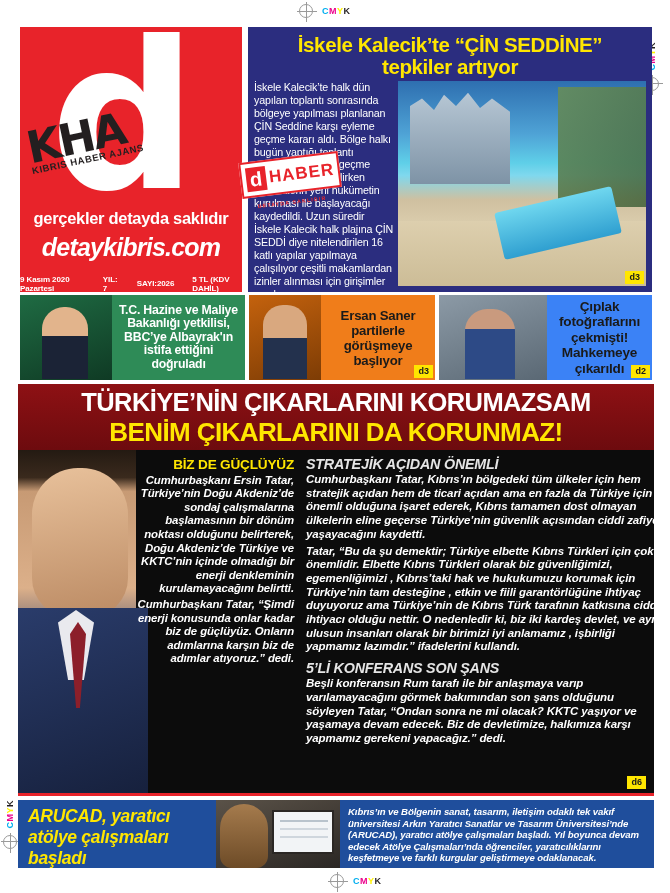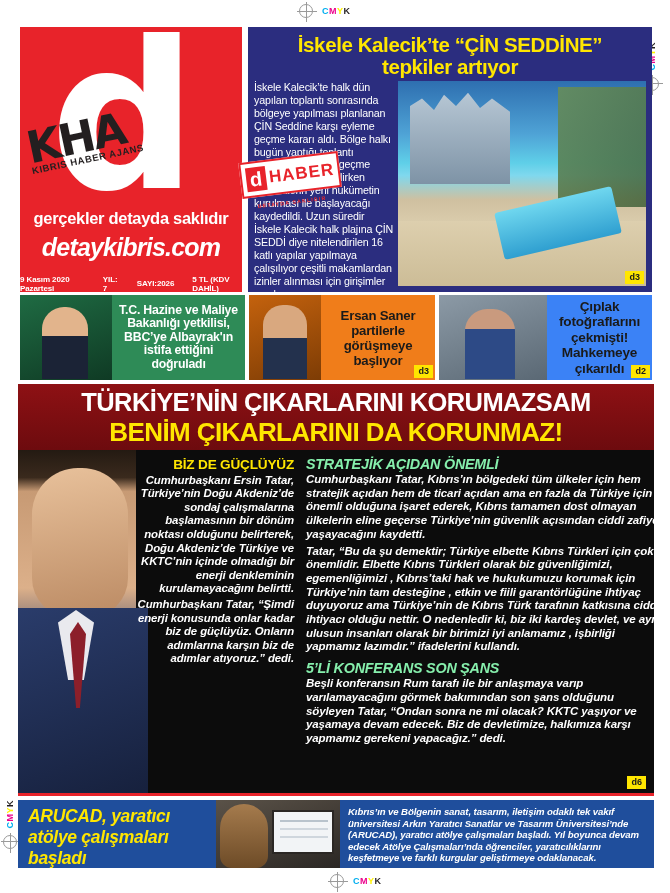--- a/index.html
+++ b/index.html
@@ -138,21 +138,21 @@
   .tatar-shirt{position:absolute;left:40px;top:160px;width:36px;height:70px;background:#e9e9ee;clip-path:polygon(50% 0,100% 18%,72% 100%,28% 100%,0 18%);}
   .tatar-tie{position:absolute;left:52px;top:172px;width:16px;height:86px;background:#8c1f2a;clip-path:polygon(50% 0,100% 14%,62% 100%,38% 100%,0 14%);}
 
   .col-left {
     position:absolute; left:108px; top:8px; width:168px;
     color:#fff; font-size:11.4px; line-height:13.6px; font-style:italic; font-weight:bold;
     text-align:right; letter-spacing:-.1px;
   }
   .kicker-left { color:#ffe600; font-size:13.6px; font-style:normal; margin-bottom:2px; letter-spacing:-.2px;}
   .col-right { position:absolute; left:288px; top:6px; width:358px; }
-  .kicker { color:#86efac; font-size:14.3px; font-weight:bold; font-style:italic;
+  .kicker { color:#e5e5e5; font-size:14.3px; font-weight:bold; font-style:italic;
     letter-spacing:-.2px; margin-bottom:1px; }
   .para { color:#fff; font-size:11.5px; line-height:13.7px; font-weight:bold; font-style:italic;
     letter-spacing:-.1px; margin-bottom:3px; text-align:left; }
   .badge-d6 { position:absolute; right:8px; bottom:6px; }
 
   
   .arucad { position:absolute; left:18px; top:800px; width:636px; height:68px; background:#1f4e9c; display:flex; }
   .aru-title { width:198px; padding:6px 0 6px 10px; color:#ffe600; font-size:17.5px;
     font-weight:bold; font-style:italic; line-height:21px; letter-spacing:-.3px; }
   .aru-photo { width:124px; height:68px; position:relative; overflow:hidden;

